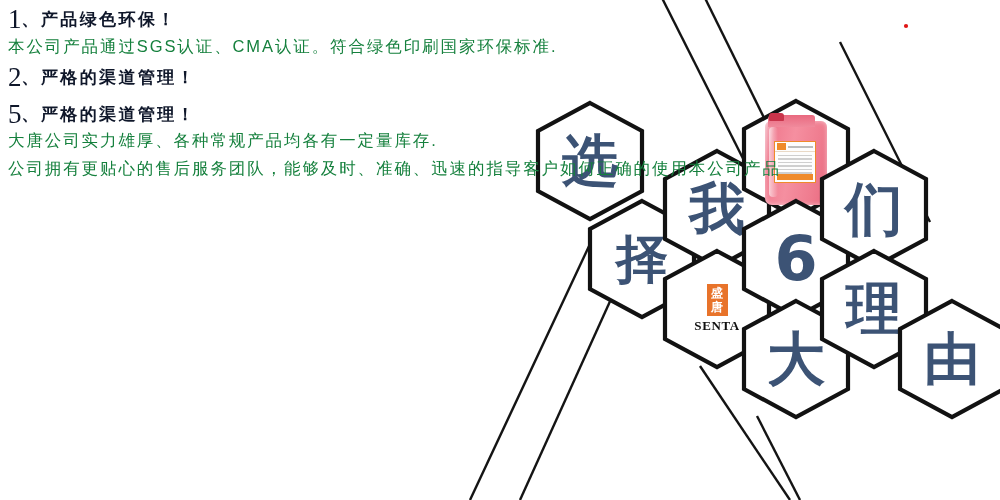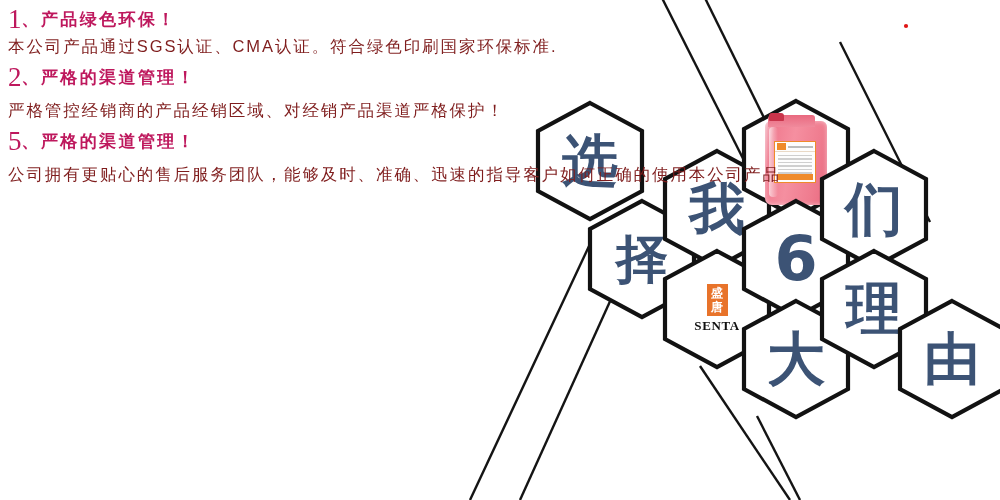--- a/index.html
+++ b/index.html
@@ -28,21 +28,21 @@
     position:absolute;left:8px;top:6px;width:640px;
     z-index:3;
   }
   .feature{
     margin:0 0 9px 0;
     padding:0;
   }
   .feat-head{
     display:block;
     white-space:nowrap;
-    color:#be185d;
+    color:#0f172a;
     line-height:1.02;
     margin:0 0 3px 0;
   }
   .feat-num{
     font-family:"Liberation Serif","DejaVu Serif",serif;
     font-size:27px;
     font-weight:400;
     letter-spacing:0px;
     vertical-align:-2px;
   }
@@ -51,21 +51,21 @@
     font-weight:600;
     letter-spacing:2.4px;
     vertical-align:1px;
   }
   .feat-body{
     display:block;
     white-space:nowrap;
     font-size:16.5px;
     font-weight:500;
     letter-spacing:1.9px;
-    color:#7f1d1d;
+    color:#15803d;
     line-height:1.12;
   }
 
   
   #comb{
     position:absolute;left:0;top:0;width:1000px;height:500px;
     z-index:2;
     pointer-events:none;
   }
   #comb *{pointer-events:auto;}
@@ -197,28 +197,28 @@
       <div class="feat-body">本公司产品通过SGS认证、CMA认证。符合绿色印刷国家环保标准.</div>
     </div>
 
     <div class="feature">
       <div class="feat-head">
         <span class="feat-num">2</span><span class="feat-title">、</span><span class="feat-title">严格的渠道管理！</span>
       </div>
     </div>
 
     <div class="feature">
-      <div class="feat-body">严格管控经销商的产品经销区域、对经销产品渠道严格保护！</div>
     </div>
 
 
     <div class="feature">
       <div class="feat-head">
         <span class="feat-num">5</span><span class="feat-title">、</span><span class="feat-title">严格的渠道管理！</span>
       </div>
+      <div class="feat-body">大唐公司实力雄厚、各种常规产品均各有一定量库存.</div>
     </div>
 
     <div class="feature">
       <div class="feat-body">公司拥有更贴心的售后服务团队，能够及时、准确、迅速的指导客户如何正确的使用本公司产品</div>
     </div>
 
   </div>
 
   <div id="comb">
       <div class="hexwrap" style="left: 536px; top: 101px; width: 108px; height: 120px;">

